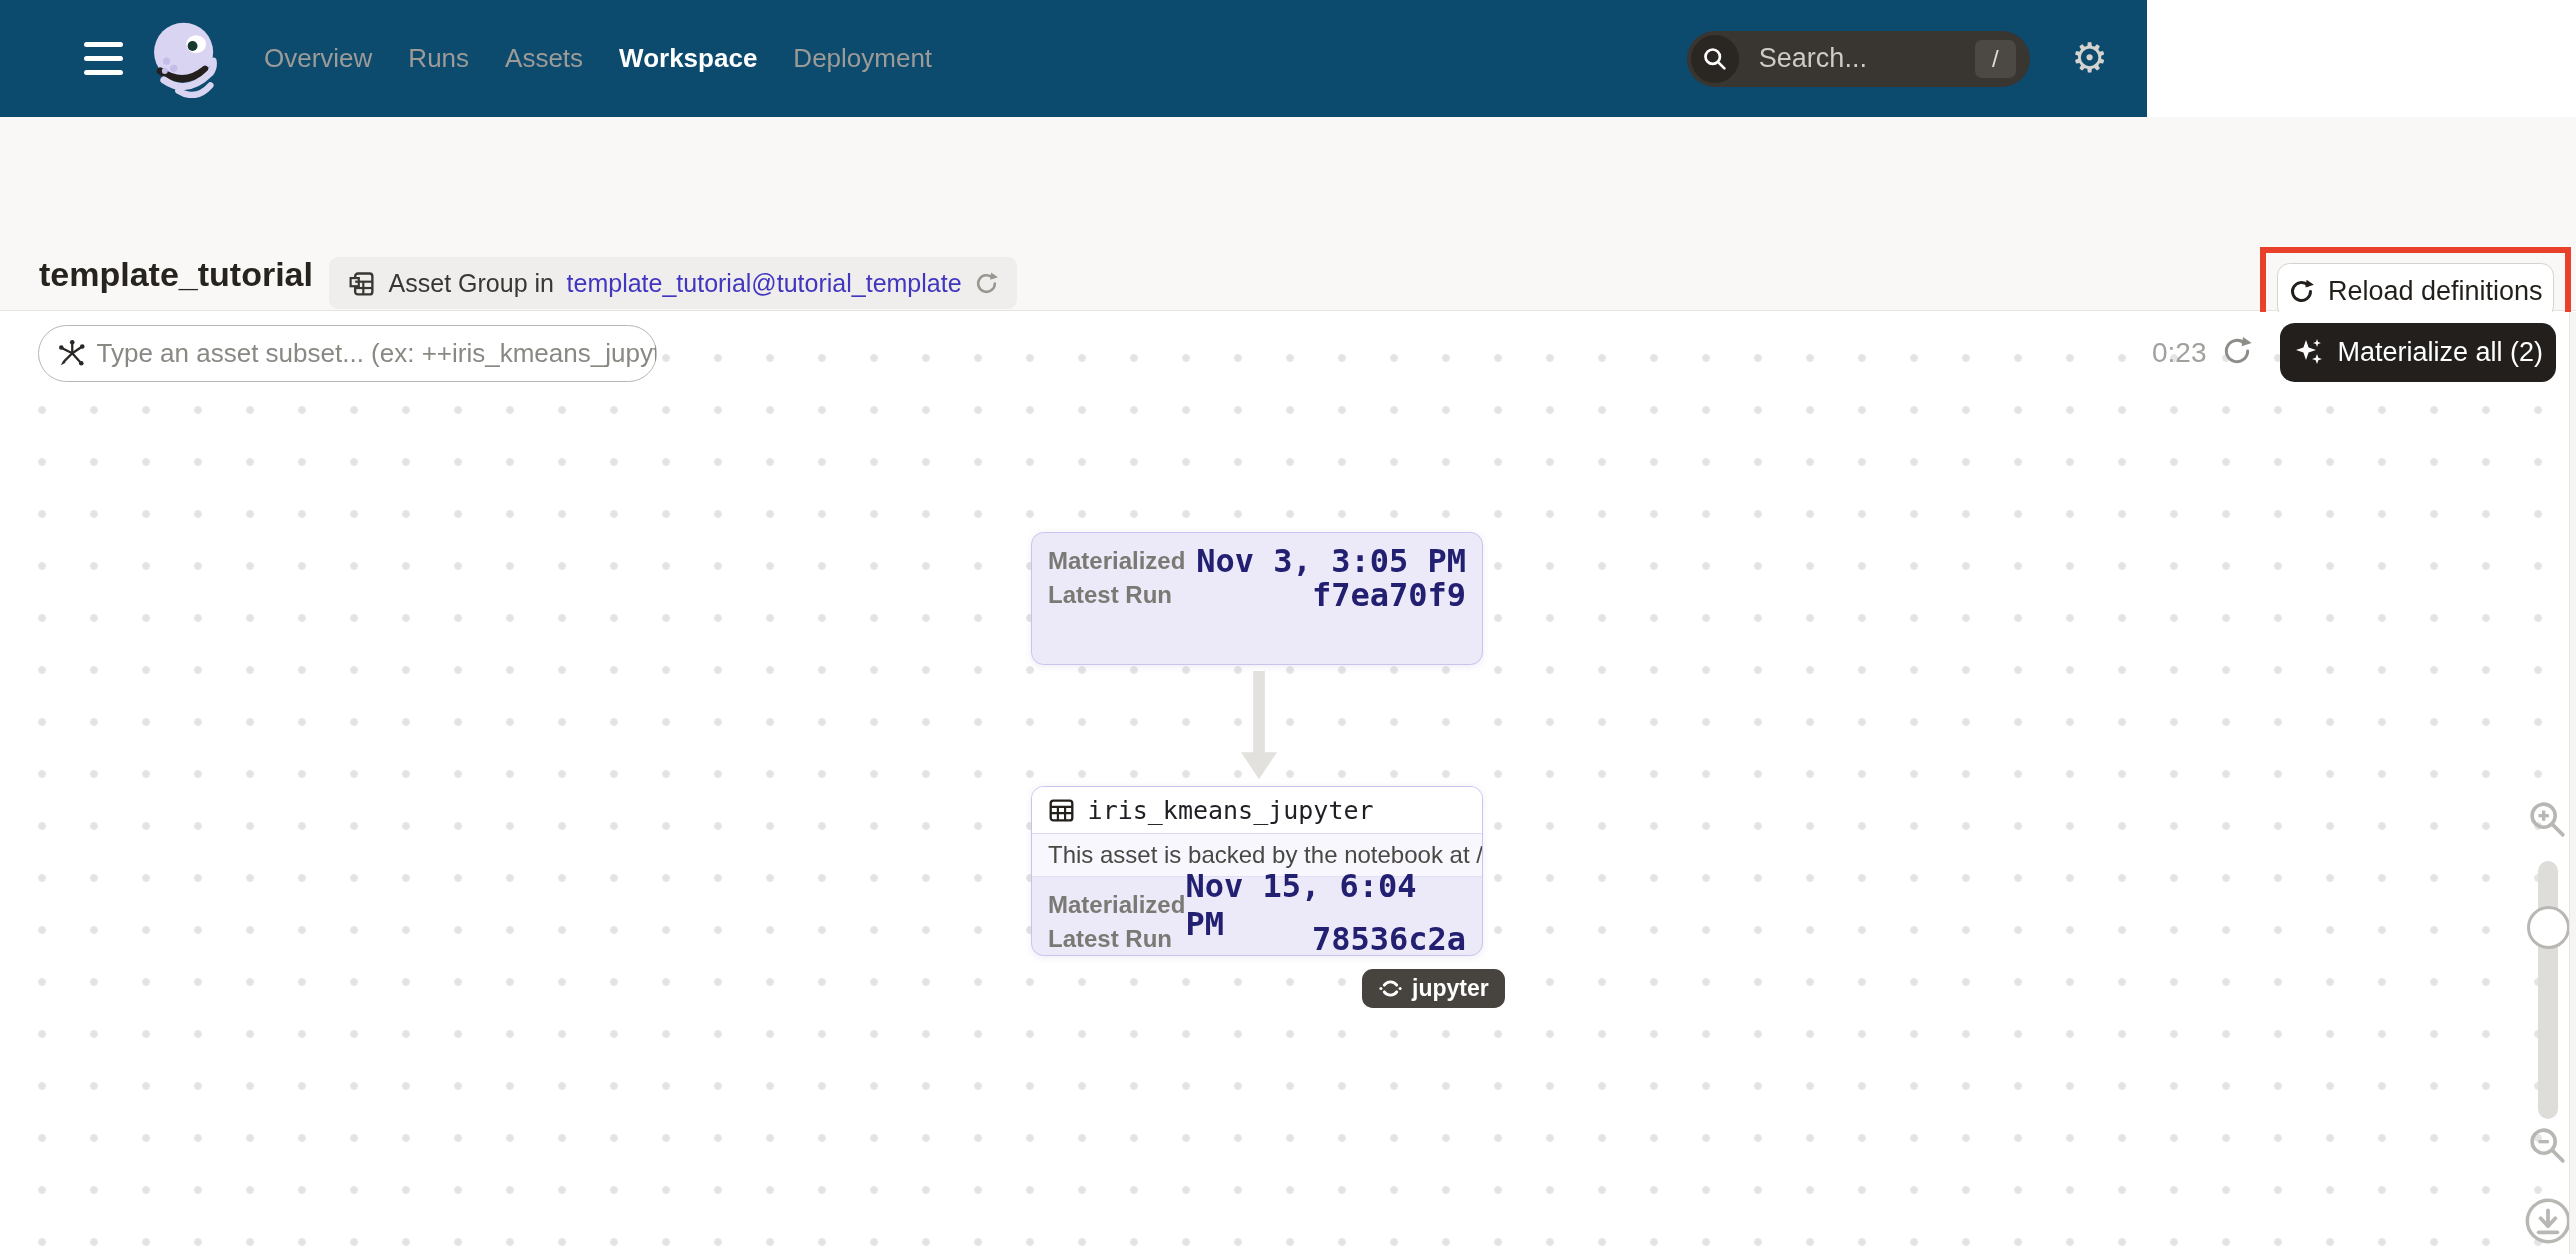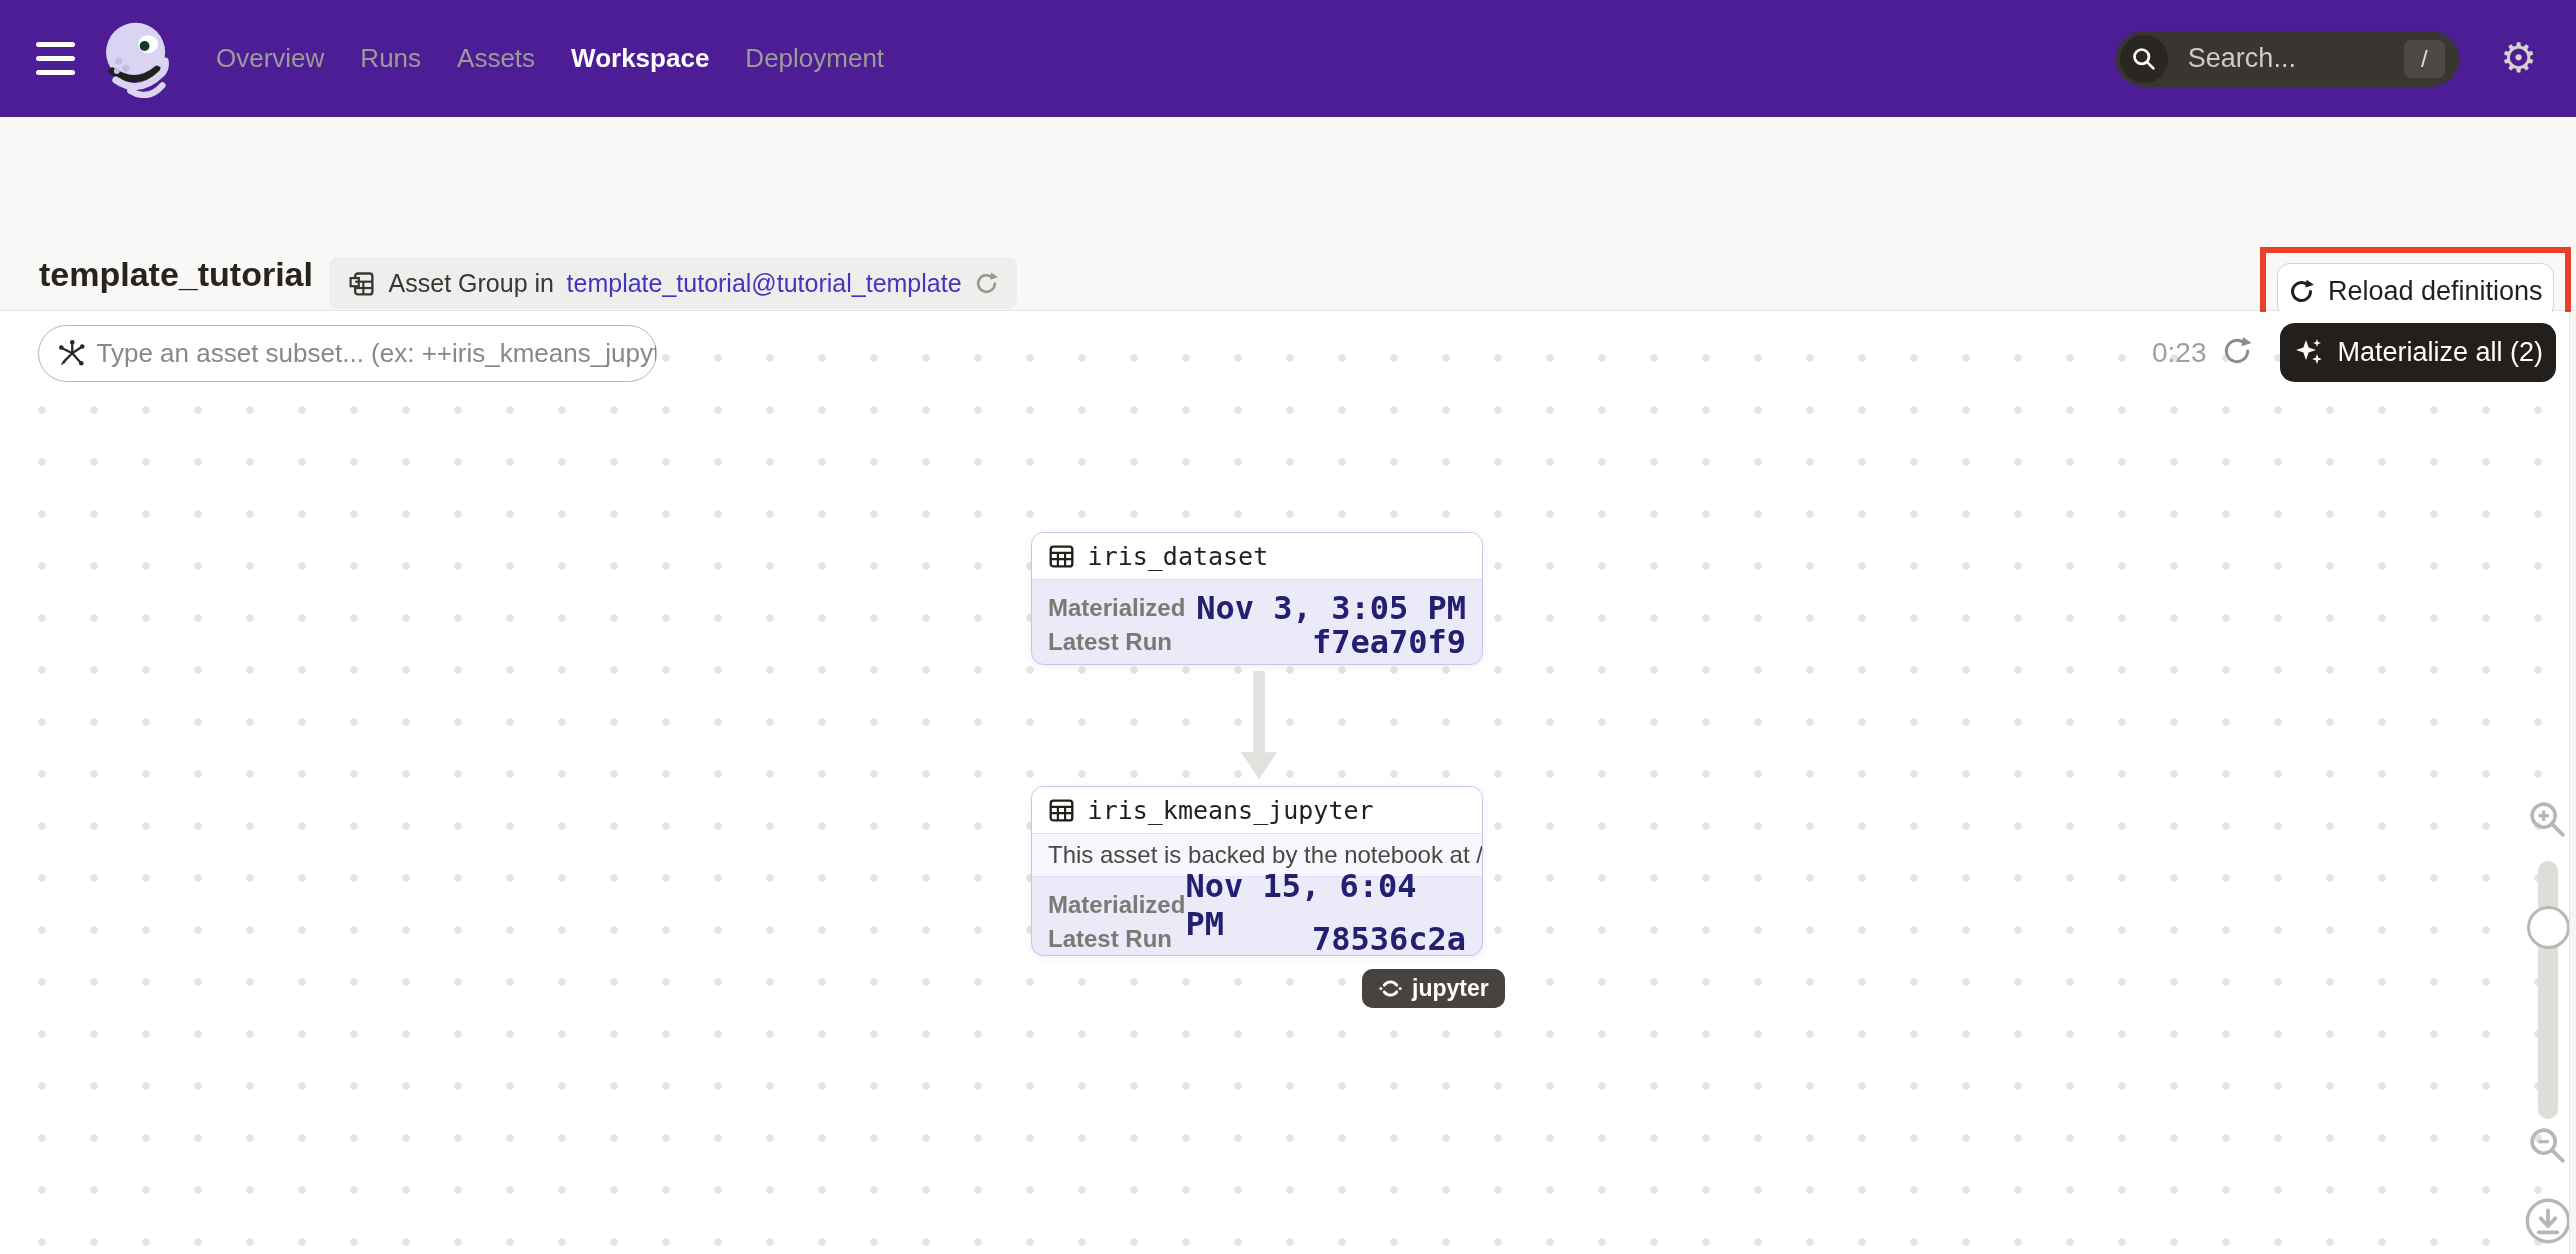--- a/index.html
+++ b/index.html
@@ -1,22 +1,22 @@
 <!DOCTYPE html>
 <html style="font-size:14.4px"><head>
 <meta charset="utf-8">
 <style>
   * { margin:0; padding:0; box-sizing:border-box; }
   html,body { width:2576px; height:1255px; overflow:hidden; background:#fff;
     font-family:"Liberation Sans", sans-serif; }
   .mono { font-family:"DejaVu Sans Mono", monospace; }
 
   
-  .topnav { position:absolute; left:0; top:0; width:2576px; height:117px; background:#4c1d95;
-    display:flex; align-items:center; }
+  .topnav { position:absolute; left:0; top:0; width:2147px; height:117px; background:#0c4a6e;
+    display:flex; align-items:center;padding-left:48px; }
   .hamburger { margin-left:36px; width:39px; height:34px; display:flex; flex-direction:column;
     justify-content:space-between; cursor:pointer; }
   .hamburger div { height:5.4px; border-radius:2.7px; background:#ffffff; }
   .logo { margin-left:23px; width:77px; height:79px; }
   .navlinks { margin-left:41px; display:flex; gap:36px; align-items:center; }
   .navlink { font-size:26px; color:#9d9b97; font-weight:500; cursor:pointer; }
   .navlink.active { color:#ffffff; font-weight:700; }
   .topnav-right { margin-left:auto; display:flex; align-items:center; }
   .searchpill { width:343px; height:56px; border-radius:28px; background:#393531;
     display:flex; align-items:center; cursor:pointer; }
@@ -218,30 +218,20 @@
   <div class="materialize-btn">
     <svg width="32" height="32" viewBox="0 0 32 32">
       <path d="M13 4 L15.6 11.4 L23 14 L15.6 16.6 L13 24 L10.4 16.6 L3 14 L10.4 11.4 Z" fill="#ffffff"></path>
       <path d="M24 18 L25.3 21.7 L29 23 L25.3 24.3 L24 28 L22.7 24.3 L19 23 L22.7 21.7 Z" fill="#ffffff"></path>
       <path d="M24 3 L25 6 L28 7 L25 8 L24 11 L23 8 L20 7 L23 6 Z" fill="#ffffff"></path>
     </svg>
     <span>Materialize all (2)</span>
   </div>
 
   <div class="asset-node node-iris">
-    <div class="node-head">
-      <svg width="27" height="27" viewBox="0 0 30 30">
-        <rect x="3" y="4" width="24" height="22" rx="3" fill="none" stroke="#231f1b" stroke-width="2.6"></rect>
-        <line x1="3" y1="11" x2="27" y2="11" stroke="#231f1b" stroke-width="2.4"></line>
-        <line x1="3" y1="18" x2="27" y2="18" stroke="#231f1b" stroke-width="2.4"></line>
-        <line x1="11" y1="11" x2="11" y2="26" stroke="#231f1b" stroke-width="2.4"></line>
-        <line x1="19" y1="11" x2="19" y2="26" stroke="#231f1b" stroke-width="2.4"></line>
-      </svg>
-      <span class="node-title mono">iris_dataset</span>
-    </div>
     <div class="node-body">
       <div class="node-row">
         <span class="lbl">Materialized</span>
         <span class="val mono">Nov 3, 3:05 PM</span>
       </div>
       <div class="node-row">
         <span class="lbl">Latest Run</span>
         <span class="val mono">f7ea70f9</span>
       </div>
     </div>

